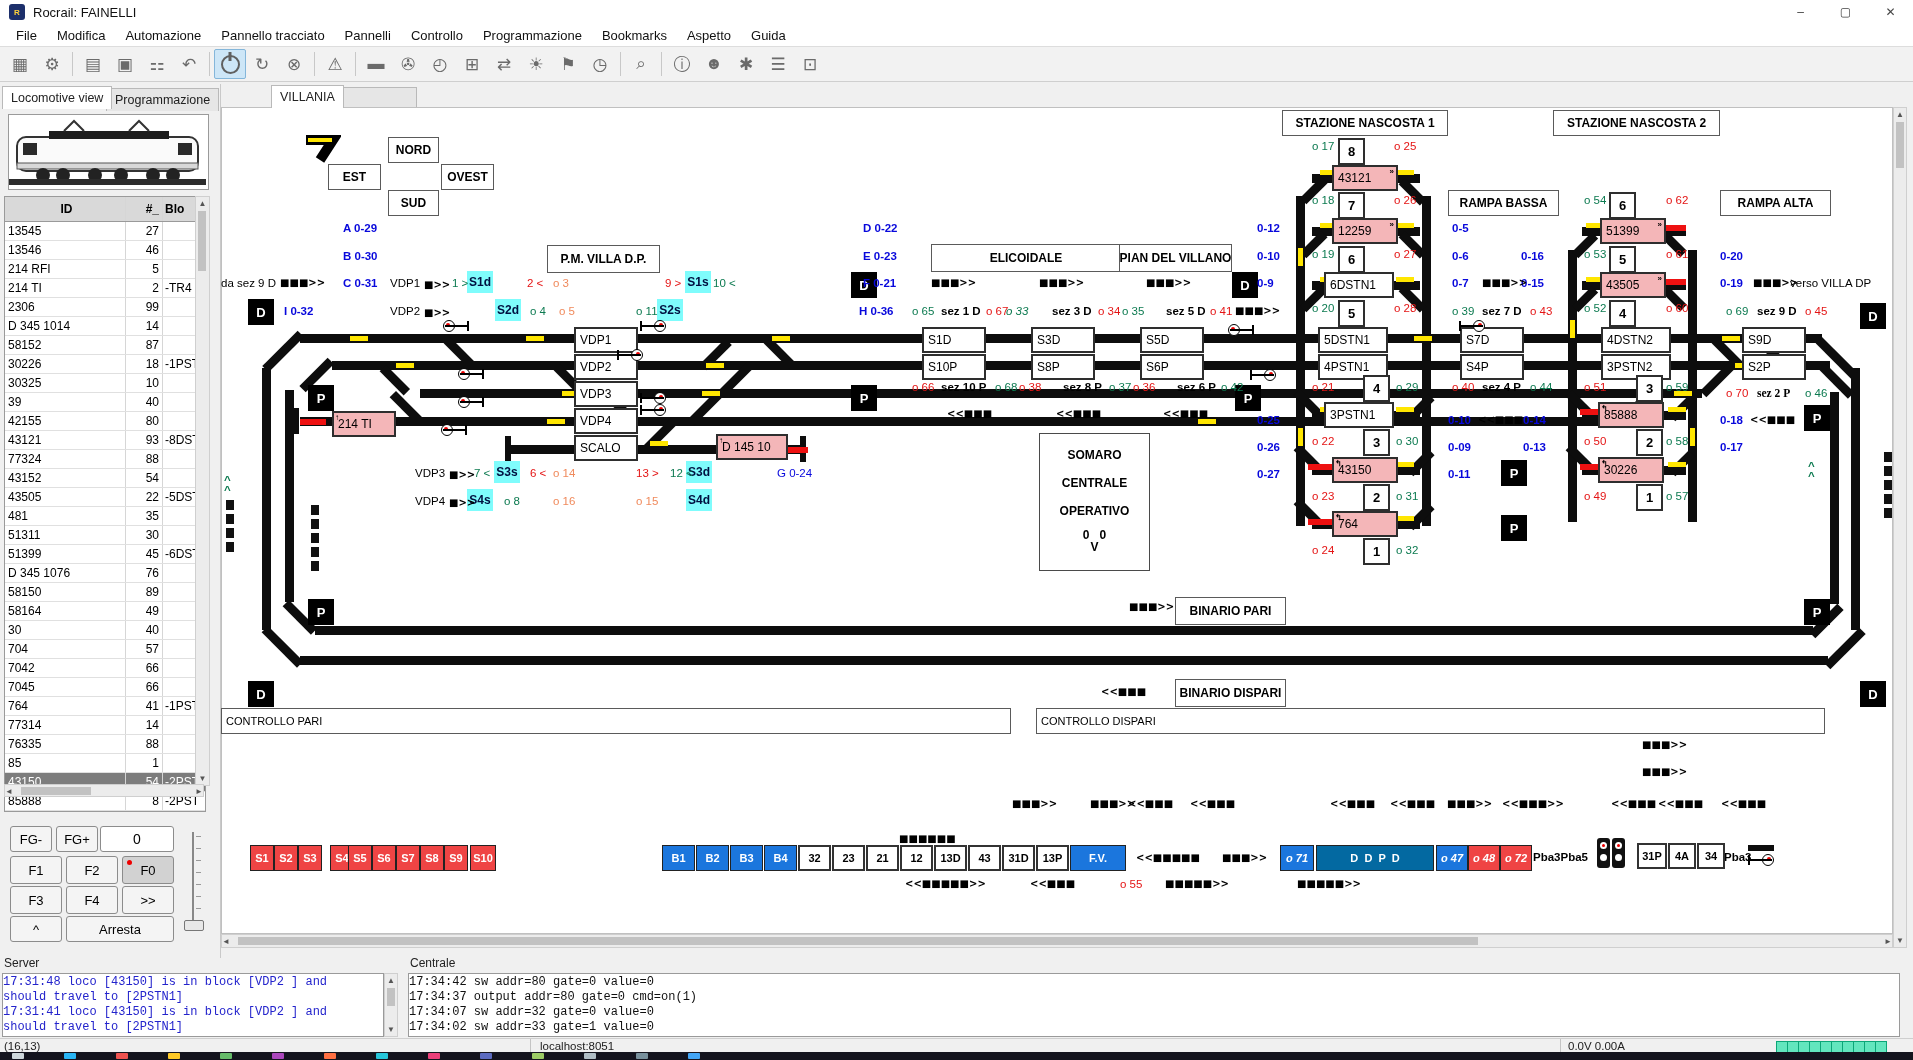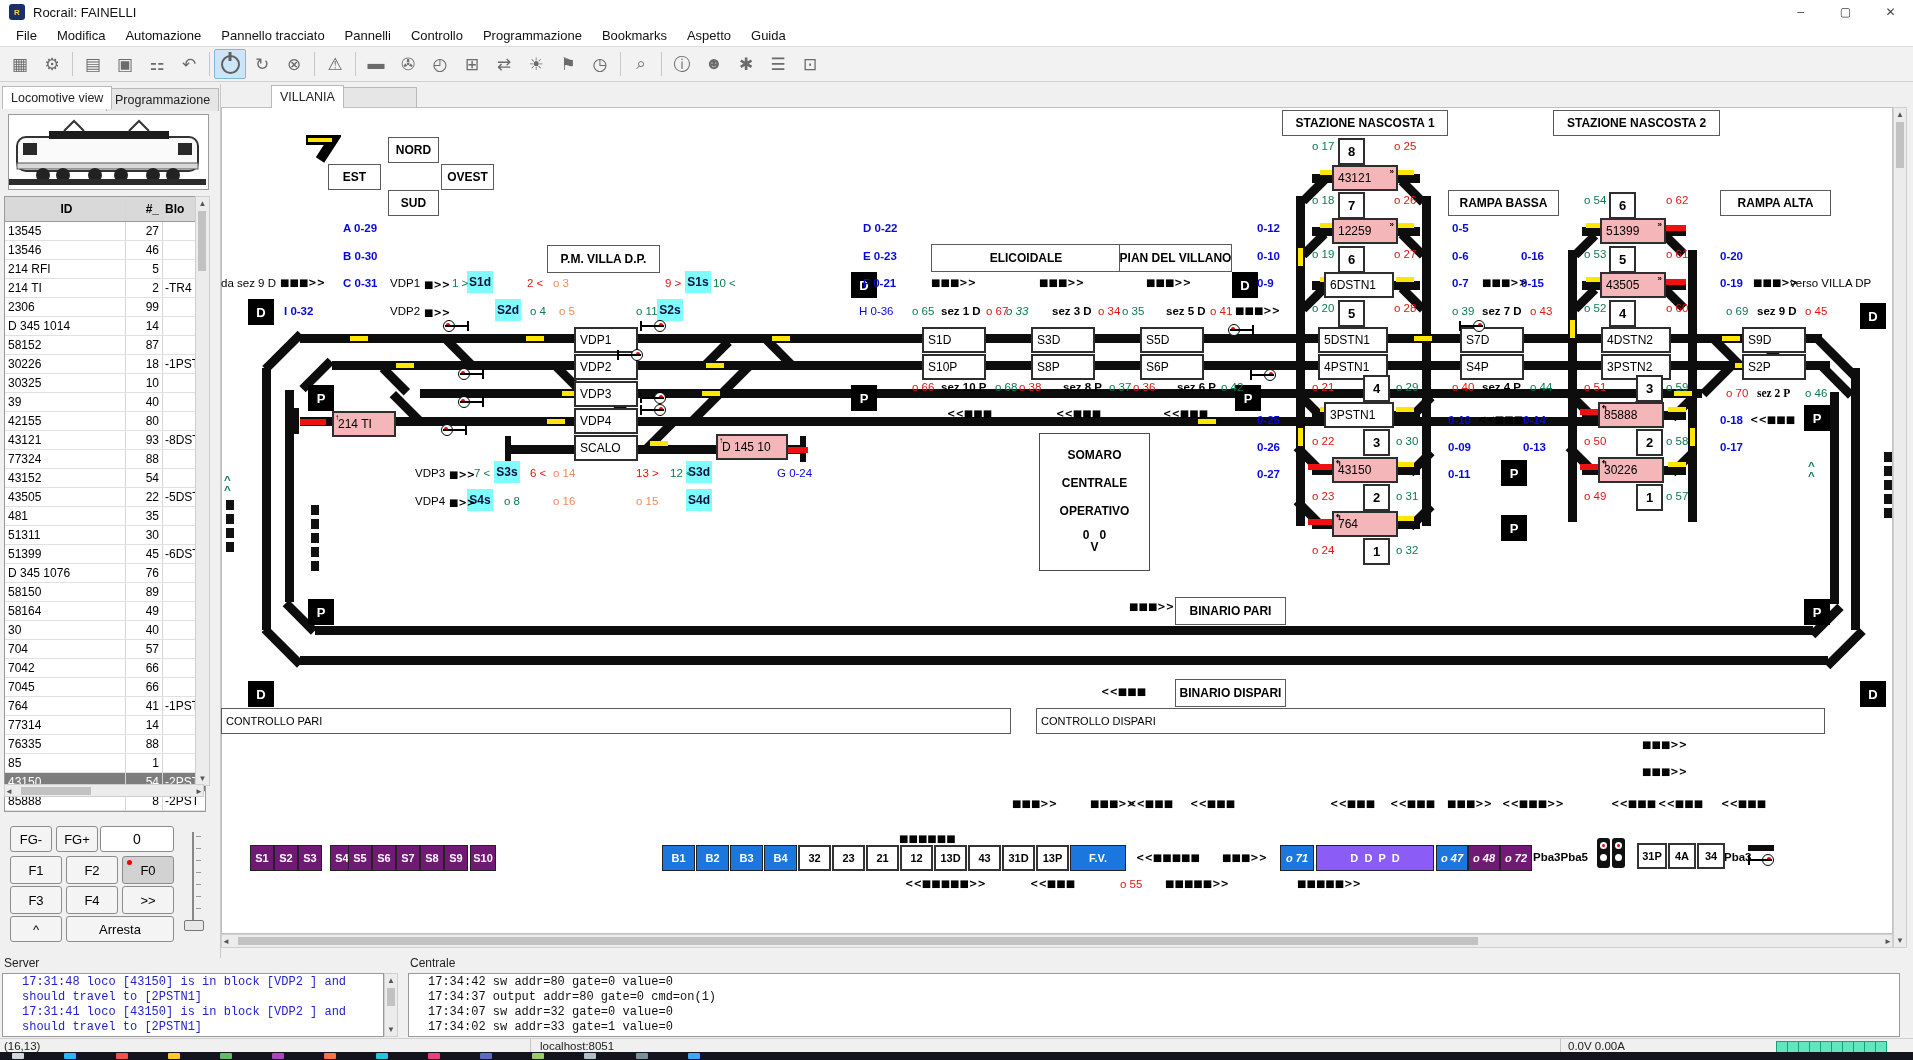--- a/index.html
+++ b/index.html
@@ -67,34 +67,34 @@
   .t-cy{width:26px;height:22px;background:#7ffcfc;color:#001040;font-weight:bold;font-size:12px;display:flex;align-items:center;justify-content:center}
   .t-bx{width:26px;height:26px;background:#000;color:#fff;font-weight:bold;font-size:13px;display:flex;align-items:center;justify-content:center}
   .t-lb{font-size:11.5px;white-space:nowrap}
   .t-fb{font-family:"DejaVu Sans",sans-serif;font-size:10px;font-weight:bold;color:#000;white-space:nowrap}
   .t-sg{width:26px;height:12px}
   .sg-line{position:absolute;top:5px;left:2px;width:22px;height:2px;background:#000}
   .sg-bar{position:absolute;top:1px;width:2px;height:10px;background:#000}
   .sg-cir{position:absolute;top:0;width:10px;height:10px;border:1px solid #000;border-radius:50%;background:#fff}
   .sg-dot{position:absolute;top:3px;width:4px;height:4px;border-radius:50%;background:#e00}
   .t-bt{height:26px;border:1px solid #222;font-size:11px;font-weight:bold;display:flex;align-items:center;justify-content:center;box-sizing:border-box;white-space:pre}
-  .bg-r{background:#701a75;color:#fff}
+  .bg-r{background:#ef4444;color:#fff}
   .bg-b{background:#1b76dd;color:#fff}
   .bg-w{background:#fff;color:#000;border:2px solid #333}
-  .bg-k{background:#8b5cf6;color:#fff;justify-content:space-around}
+  .bg-k{background:#0369a1;color:#fff;justify-content:space-around}
   .t-bt.it{font-style:italic}
   .t-ms{width:13px;height:30px;background:#111;border-radius:3px}
   .t-ms i{position:absolute;left:3px;width:7px;height:7px;background:#fff;border-radius:50%}
   .t-ms i.r::after{content:"";position:absolute;left:2px;top:2px;width:3px;height:3px;background:#e00;border-radius:50%}
   .t-dm{width:8px;height:10px;background:#111}
   #somaro{background:#fff;border:1px solid #4a4a4a;text-align:center;font-weight:bold;font-size:12px}
   #somaro div{margin-top:14px}
   
   #loglabels{left:0;top:956px;width:1913px;height:16px;font-size:12px;color:#222}
-  .logbox{position:absolute;background:#fff;border:1px solid #9a9a9a;font-family:"Liberation Mono",monospace;font-size:12px;line-height:15px;padding:1px 19px;box-sizing:border-box;overflow:hidden}
+  .logbox{position:absolute;background:#fff;border:1px solid #9a9a9a;font-family:"Liberation Mono",monospace;font-size:12px;line-height:15px;padding:1px 0;box-sizing:border-box;overflow:hidden}
   #serverlog{color:#2323cc}
   #centrallog{color:#101010}
   #srv-scroll{left:384px;top:973px;width:14px;height:64px;background:#ececec;border:1px solid #cfcfcf;box-sizing:border-box}
   #statusbar{left:0;top:1038px;width:1913px;height:14px;font-size:11.5px;color:#222;border-top:1px solid #cfcfcf;background:#f0f0f0}
   .meter{position:absolute;top:2px;width:10px;height:10px;background:#63e6be;border:1px solid #0ca678}
   #taskbar{left:0;top:1052px;width:1913px;height:8px;background:#14141e}
   .tb-ic{position:absolute;top:1px;width:12px;height:6px;border-radius:1px}
 </style>
 </head>
 <body>
@@ -592,21 +592,21 @@
     <div class="t-bx" style="left: 1804px; top: 405px;">P</div>
     <div class="t-bx" style="left: 1501px; top: 460px;">P</div>
     <div class="t-bx" style="left: 1501px; top: 515px;">P</div>
     <div class="t-lb" style="left: 343px; top: 222px; color: rgb(8, 8, 220); font-weight: bold;">A 0-29</div>
     <div class="t-lb" style="left: 343px; top: 250px; color: rgb(8, 8, 220); font-weight: bold;">B 0-30</div>
     <div class="t-lb" style="left: 343px; top: 277px; color: rgb(8, 8, 220); font-weight: bold;">C 0-31</div>
     <div class="t-lb" style="left: 284px; top: 305px; color: rgb(8, 8, 220); font-weight: bold;">I 0-32</div>
     <div class="t-lb" style="left: 863px; top: 222px; color: rgb(8, 8, 220); font-weight: bold;">D 0-22</div>
     <div class="t-lb" style="left: 863px; top: 250px; color: rgb(8, 8, 220); font-weight: bold;">E 0-23</div>
     <div class="t-lb" style="left: 863px; top: 277px; color: rgb(8, 8, 220); font-weight: bold;">F 0-21</div>
-    <div class="t-lb" style="left: 859px; top: 305px; color: rgb(8, 8, 220); font-weight: normal;">H 0-36</div>
+    <div class="t-lb" style="left: 859px; top: 305px; color: rgb(8, 8, 220); font-weight: bold;">H 0-36</div>
     <div class="t-lb" style="left: 777px; top: 467px; color: rgb(8, 8, 220); font-weight: normal;">G 0-24</div>
     <div class="t-lb" style="left: 1257px; top: 222px; color: rgb(8, 8, 220); font-weight: bold;">0-12</div>
     <div class="t-lb" style="left: 1257px; top: 250px; color: rgb(8, 8, 220); font-weight: bold;">0-10</div>
     <div class="t-lb" style="left: 1257px; top: 277px; color: rgb(8, 8, 220); font-weight: bold;">0-9</div>
     <div class="t-lb" style="left: 1257px; top: 414px; color: rgb(8, 8, 220); font-weight: bold;">0-25</div>
     <div class="t-lb" style="left: 1257px; top: 441px; color: rgb(8, 8, 220); font-weight: bold;">0-26</div>
     <div class="t-lb" style="left: 1257px; top: 468px; color: rgb(8, 8, 220); font-weight: bold;">0-27</div>
     <div class="t-lb" style="left: 1452px; top: 222px; color: rgb(8, 8, 220); font-weight: bold;">0-5</div>
     <div class="t-lb" style="left: 1452px; top: 250px; color: rgb(8, 8, 220); font-weight: bold;">0-6</div>
     <div class="t-lb" style="left: 1521px; top: 250px; color: rgb(8, 8, 220); font-weight: bold;">0-16</div>

